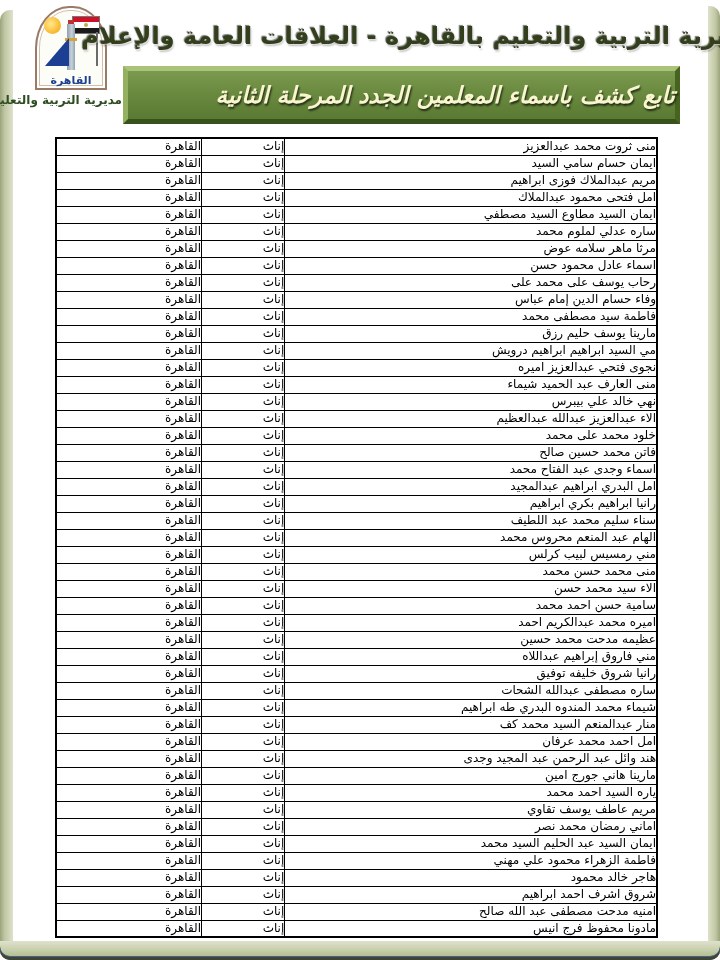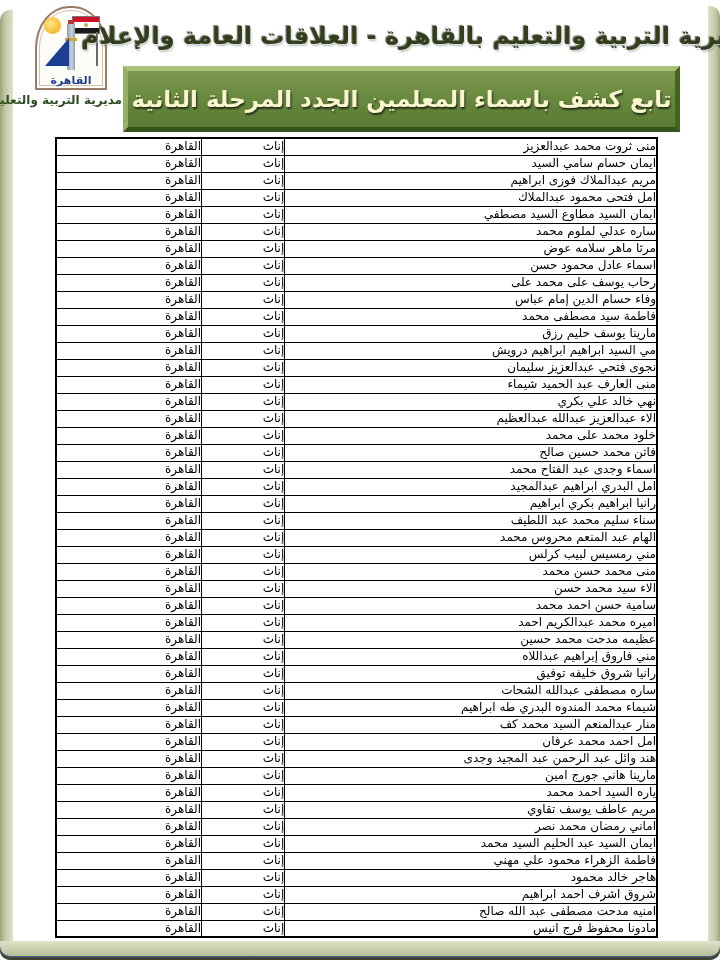--- a/index.html
+++ b/index.html
@@ -43,25 +43,25 @@
   .logo-caption{margin-top:3px;font-size:12px;font-weight:bold;color:#2e4d22;
     direction:rtl;white-space:nowrap;}
 
   
   .title{position:absolute;left:128px;right:12px;top:10px;height:52px;
     display:flex;align-items:center;justify-content:center;direction:rtl;
     font-weight:bold;font-size:24px;color:#333e1d;white-space:nowrap;
     text-shadow:1px 1px 0 rgba(255,255,255,.4), -1px -1px 1px rgba(10,16,4,.55), 1px 2px 2px rgba(0,0,0,.25);}
 
   
-  .banner{position:absolute;left:123px;top:66px;width:557px;height:66px;box-sizing:border-box;
+  .banner{position:absolute;left:123px;top:66px;width:557px;height:58px;box-sizing:border-box;
     background:linear-gradient(180deg,#7b9a50 0%,#6a8a40 45%,#5a7a33 100%);
     border-top:5px solid #a9c478;border-left:5px solid #93b161;
     border-right:5px solid #46631f;border-bottom:5px solid #37521a;
-    display:flex;align-items:center;justify-content:center;direction:rtl;}
+    display:flex;align-items:center;justify-content:flex-start;direction:rtl;font-style:italic;}
   .banner span{color:#f9f6cf;font-weight:bold;font-size:23px;white-space:nowrap;
     text-shadow:1px 2px 2px rgba(0,0,0,.65);}
 
   
   table.roster{position:absolute;left:55px;top:137px;width:603px;direction:rtl;
     border-collapse:collapse;table-layout:fixed;border:2px solid #000;background:#fff;}
   table.roster td{border:1px solid #000;height:17px;box-sizing:border-box;
     font-size:12px;line-height:15px;color:#000;white-space:nowrap;overflow:hidden;padding:0;}
   td.cell-name{width:371px;text-align:right;padding-right:4px;}
   td.cell-gender{width:83px;}
@@ -161,31 +161,31 @@
           <td class="cell-name">مارينا يوسف حليم رزق</td>
           <td class="cell-gender">إناث</td>
           <td class="cell-city">القاهرة</td>
         </tr>
         <tr>
           <td class="cell-name">مي السيد ابراهيم ابراهيم درويش</td>
           <td class="cell-gender">إناث</td>
           <td class="cell-city">القاهرة</td>
         </tr>
         <tr>
-          <td class="cell-name">نجوى فتحي عبدالعزيز سليمان</td>
+          <td class="cell-name">نجوى فتحي عبدالعزيز اميره</td>
           <td class="cell-gender">إناث</td>
           <td class="cell-city">القاهرة</td>
         </tr>
         <tr>
           <td class="cell-name">منى العارف عبد الحميد شيماء</td>
           <td class="cell-gender">إناث</td>
           <td class="cell-city">القاهرة</td>
         </tr>
         <tr>
-          <td class="cell-name">نهي خالد علي بكري</td>
+          <td class="cell-name">نهي خالد علي بيبرس</td>
           <td class="cell-gender">إناث</td>
           <td class="cell-city">القاهرة</td>
         </tr>
         <tr>
           <td class="cell-name">الاء عبدالعزيز عبدالله عبدالعظيم</td>
           <td class="cell-gender">إناث</td>
           <td class="cell-city">القاهرة</td>
         </tr>
         <tr>
           <td class="cell-name">خلود محمد على محمد</td>

